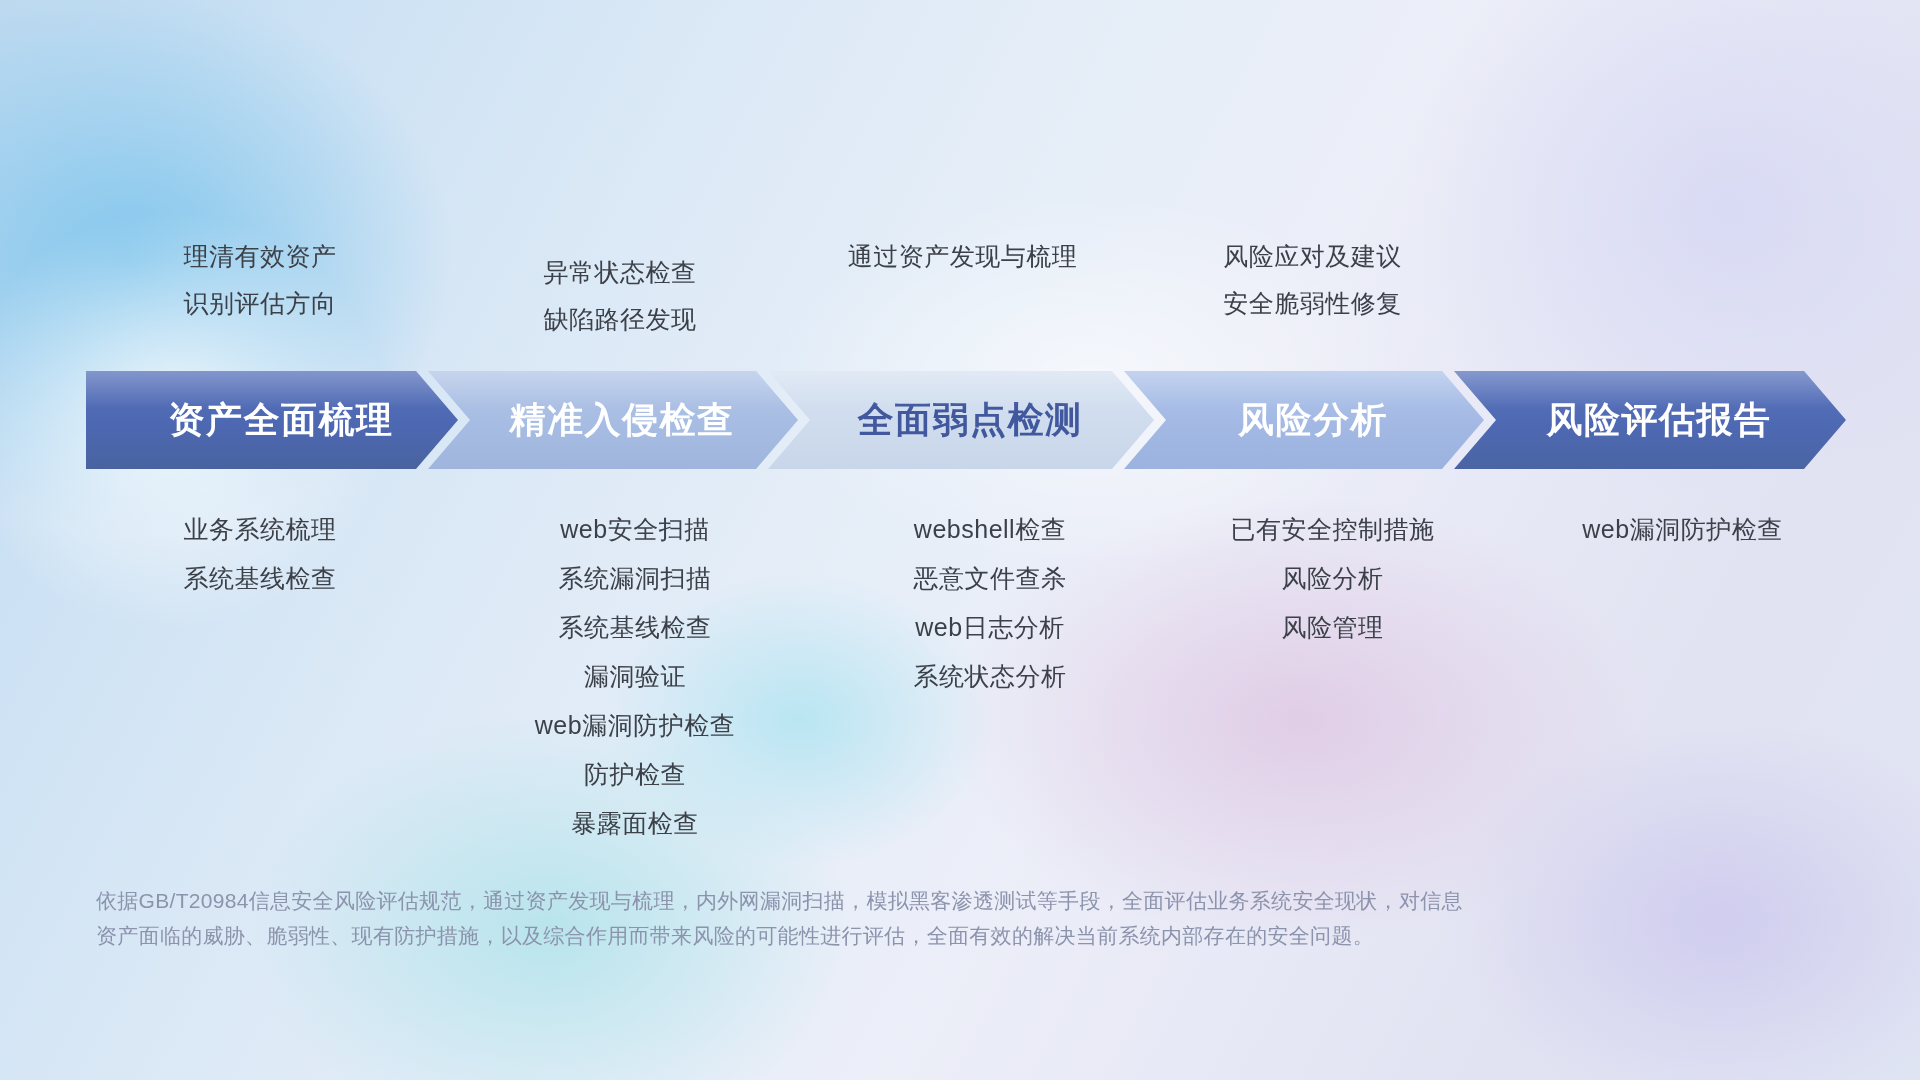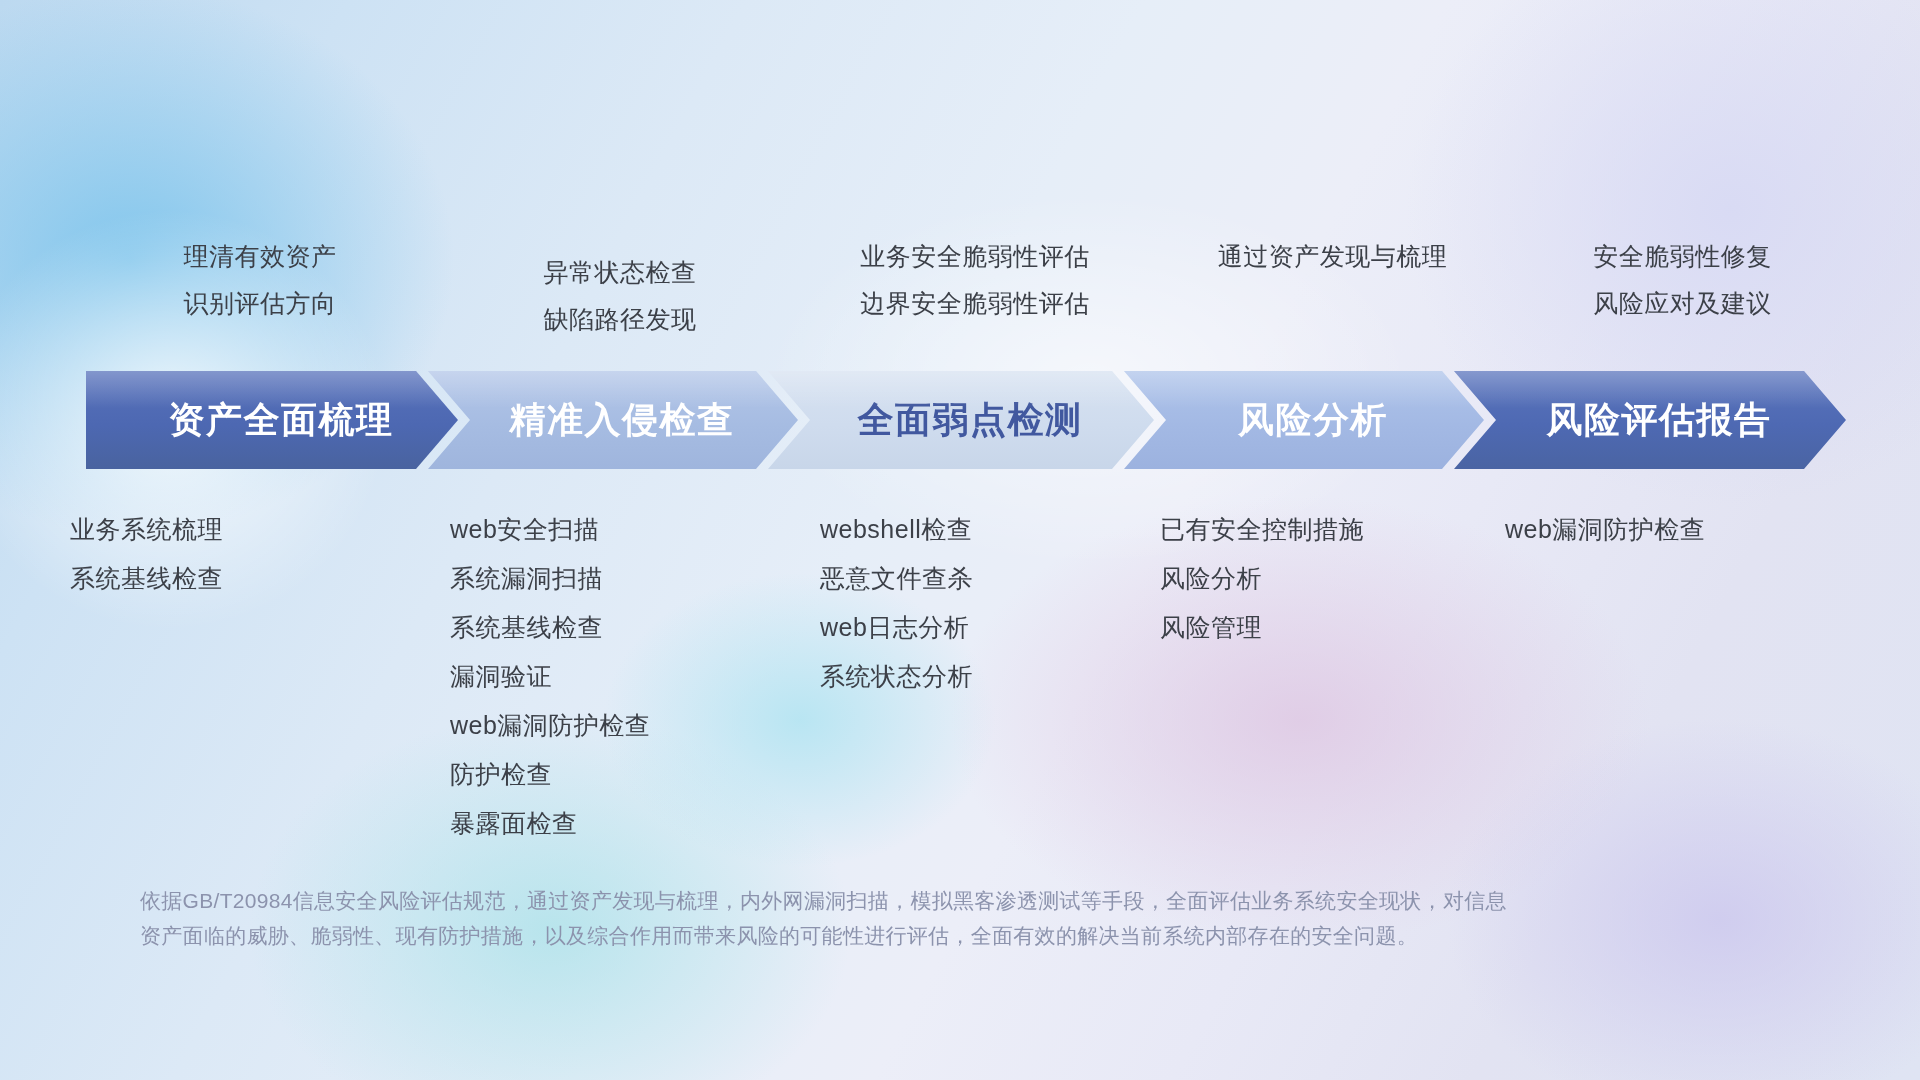--- a/index.html
+++ b/index.html
@@ -146,21 +146,21 @@
   .bottom-row {
     position: absolute;
     left: 70px; top: 500px;
     width: 1790px;
     display: flex;
     align-items: flex-start;
   }
   .bot-cell {
     display: flex;
     flex-direction: column;
-    align-items: flex-start;
+    align-items: center;
   }
   .bot-cell .line {
     font-size: 25px;
     line-height: 49px;
     color: #3c4048;
     white-space: nowrap;
     letter-spacing: 0.5px;
   }
   .bc-1 { width: 380px; }
   .bc-2 { width: 340px; }
@@ -172,21 +172,21 @@
   .footer {
     position: absolute;
     left: 96px;
     top: 878px;
     width: 1550px;
     font-size: 21px;
     line-height: 35px;
     color: #8c93ad;
     letter-spacing: 0.3px;
   }
-  .footer .fline { display: block; white-space: nowrap; margin-left: 44px; }
+  .footer .fline { display: block; white-space: nowrap; }
 </style>
 </head>
 <body>
 
 <div id="stage">
 
   <div class="bloom bloom-a"></div>
   <div class="bloom bloom-b"></div>
   <div class="bloom bloom-c"></div>
   <div class="bloom bloom-e"></div>
@@ -202,32 +202,28 @@
       <div class="top-cell tc-1">
         <span class="line">理清有效资产</span>
         <span class="line">识别评估方向</span>
       </div>
 
       <div class="top-cell tc-2">
         <span class="line">异常状态检查</span>
         <span class="line">缺陷路径发现</span>
       </div>
 
-      <div class="top-cell tc-3">
-        <span class="line">业务安全脆弱性评估</span>
-        <span class="line">边界安全脆弱性评估</span>
-      </div>
 
       <div class="top-cell tc-4">
         <span class="line">通过资产发现与梳理</span>
       </div>
 
       <div class="top-cell tc-5">
+        <span class="line">风险应对及建议</span>
         <span class="line">安全脆弱性修复</span>
-        <span class="line">风险应对及建议</span>
       </div>
 
     </div>
 
     <div class="chevron-band">
 
       <div class="chev chev-1 first">
         <span class="chev-label">资产全面梳理</span>
       </div>
 

